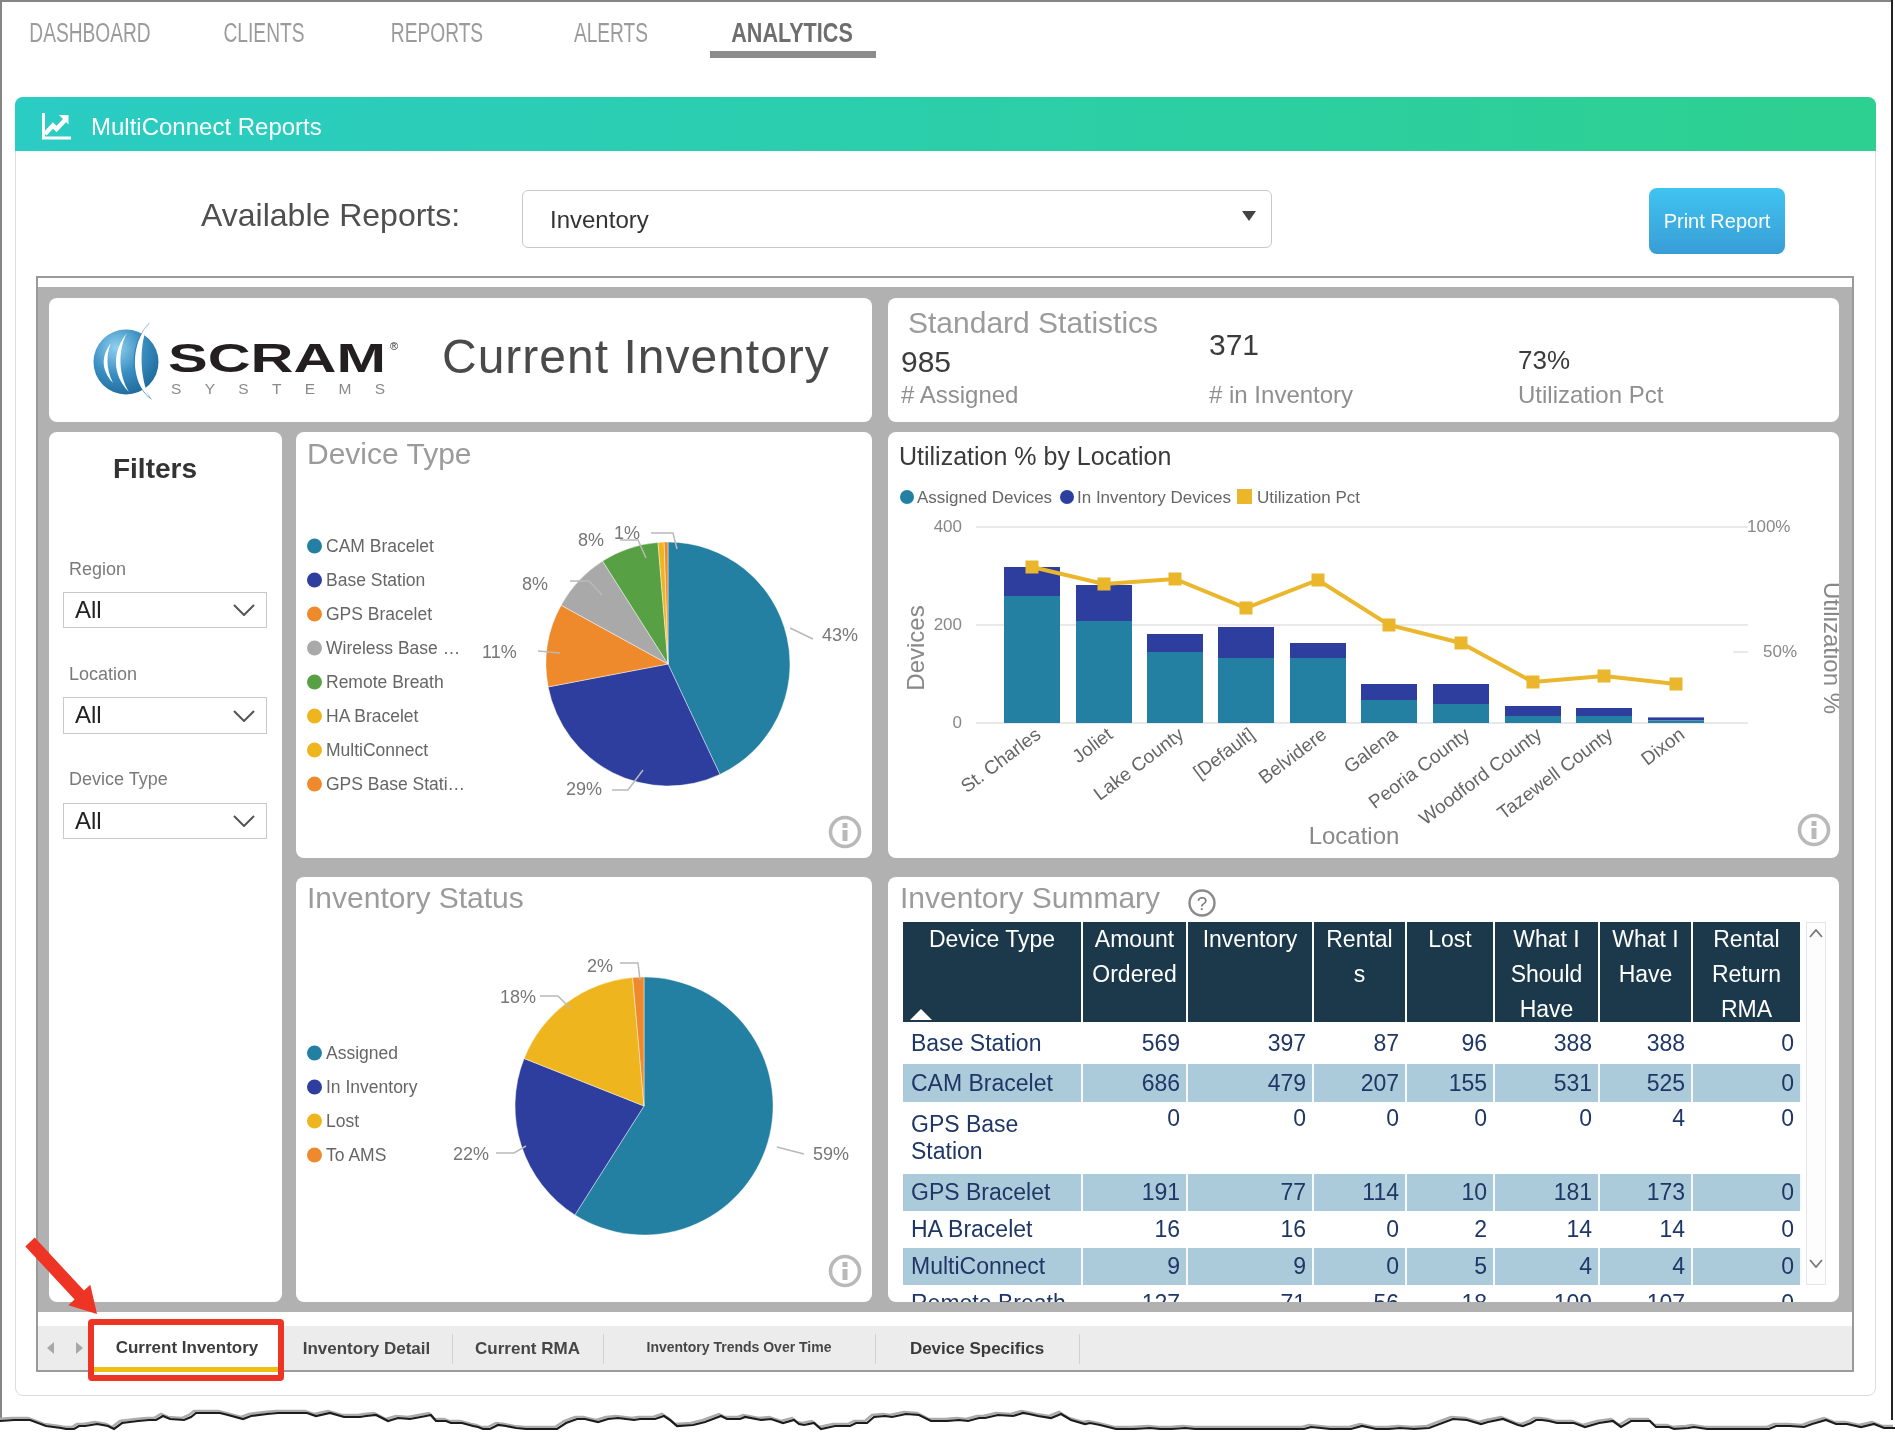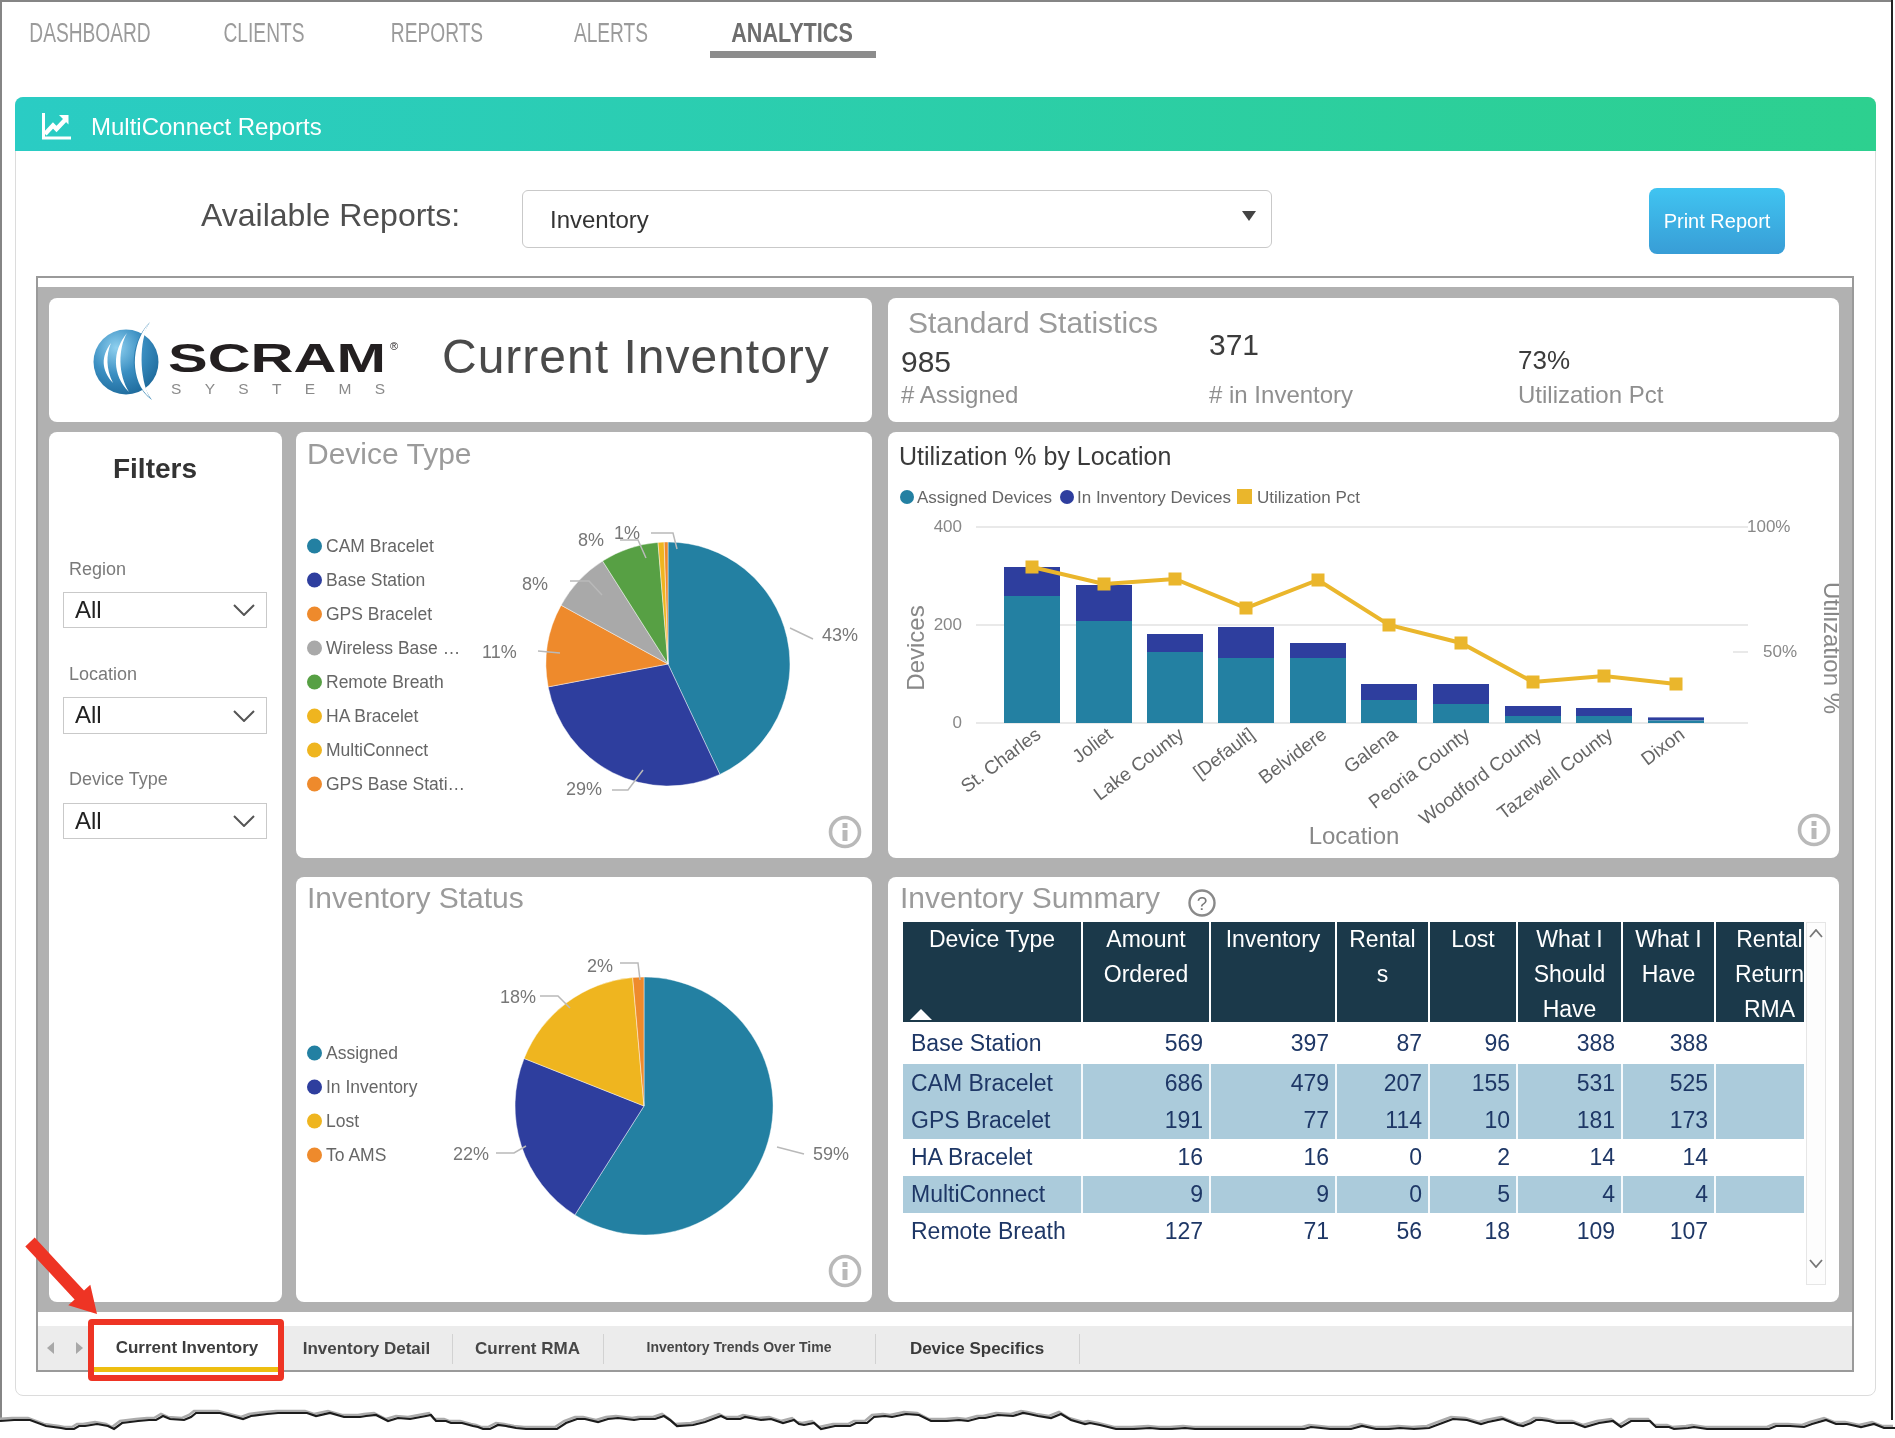--- a/index.html
+++ b/index.html
@@ -265,21 +265,21 @@
     <circle cx="15" cy="15" r="12.5" fill="none" stroke="#8a8a8a" stroke-width="2.4"></circle>
     <text x="15" y="22" text-anchor="middle" font-size="19" fill="#777" font-family="Liberation Sans">?</text>
   </svg>
 <div style="position:absolute;left:903px;top:922px;width:901px;height:380px;overflow:hidden">
 <table class="inv">
       <thead>
         <tr>
           <th style="width:180px">
             <div class="hd">Device Type</div>
           </th>
-          <th style="width:128px">
+          <th style="width:105px">
             <div class="hd">Amount<br>Ordered</div>
           </th>
           <th style="width:126px">
             <div class="hd">Inventory</div>
           </th>
           <th style="width:93px">
             <div class="hd">Rental<br>s</div>
           </th>
           <th style="width:88px">
             <div class="hd">Lost</div>
@@ -308,20 +308,30 @@
         </tr>
         <tr style="height:38px;background:#abcbdb">
           <td class="c1">CAM Bracelet</td>
           <td class="num">686</td>
           <td class="num">479</td>
           <td class="num">207</td>
           <td class="num">155</td>
           <td class="num">531</td>
           <td class="num">525</td>
           <td class="num">0</td>
+        </tr>
+        <tr style="height:72px;background:#fff">
+          <td class="c1">GPS Base Station</td>
+          <td class="num" style="vertical-align:top;padding-top:3px">0</td>
+          <td class="num" style="vertical-align:top;padding-top:3px">0</td>
+          <td class="num" style="vertical-align:top;padding-top:3px">0</td>
+          <td class="num" style="vertical-align:top;padding-top:3px">0</td>
+          <td class="num" style="vertical-align:top;padding-top:3px">0</td>
+          <td class="num" style="vertical-align:top;padding-top:3px">4</td>
+          <td class="num" style="vertical-align:top;padding-top:3px">0</td>
         </tr>
         <tr style="height:37px;background:#abcbdb">
           <td class="c1">GPS Bracelet</td>
           <td class="num">191</td>
           <td class="num">77</td>
           <td class="num">114</td>
           <td class="num">10</td>
           <td class="num">181</td>
           <td class="num">173</td>
           <td class="num">0</td>

